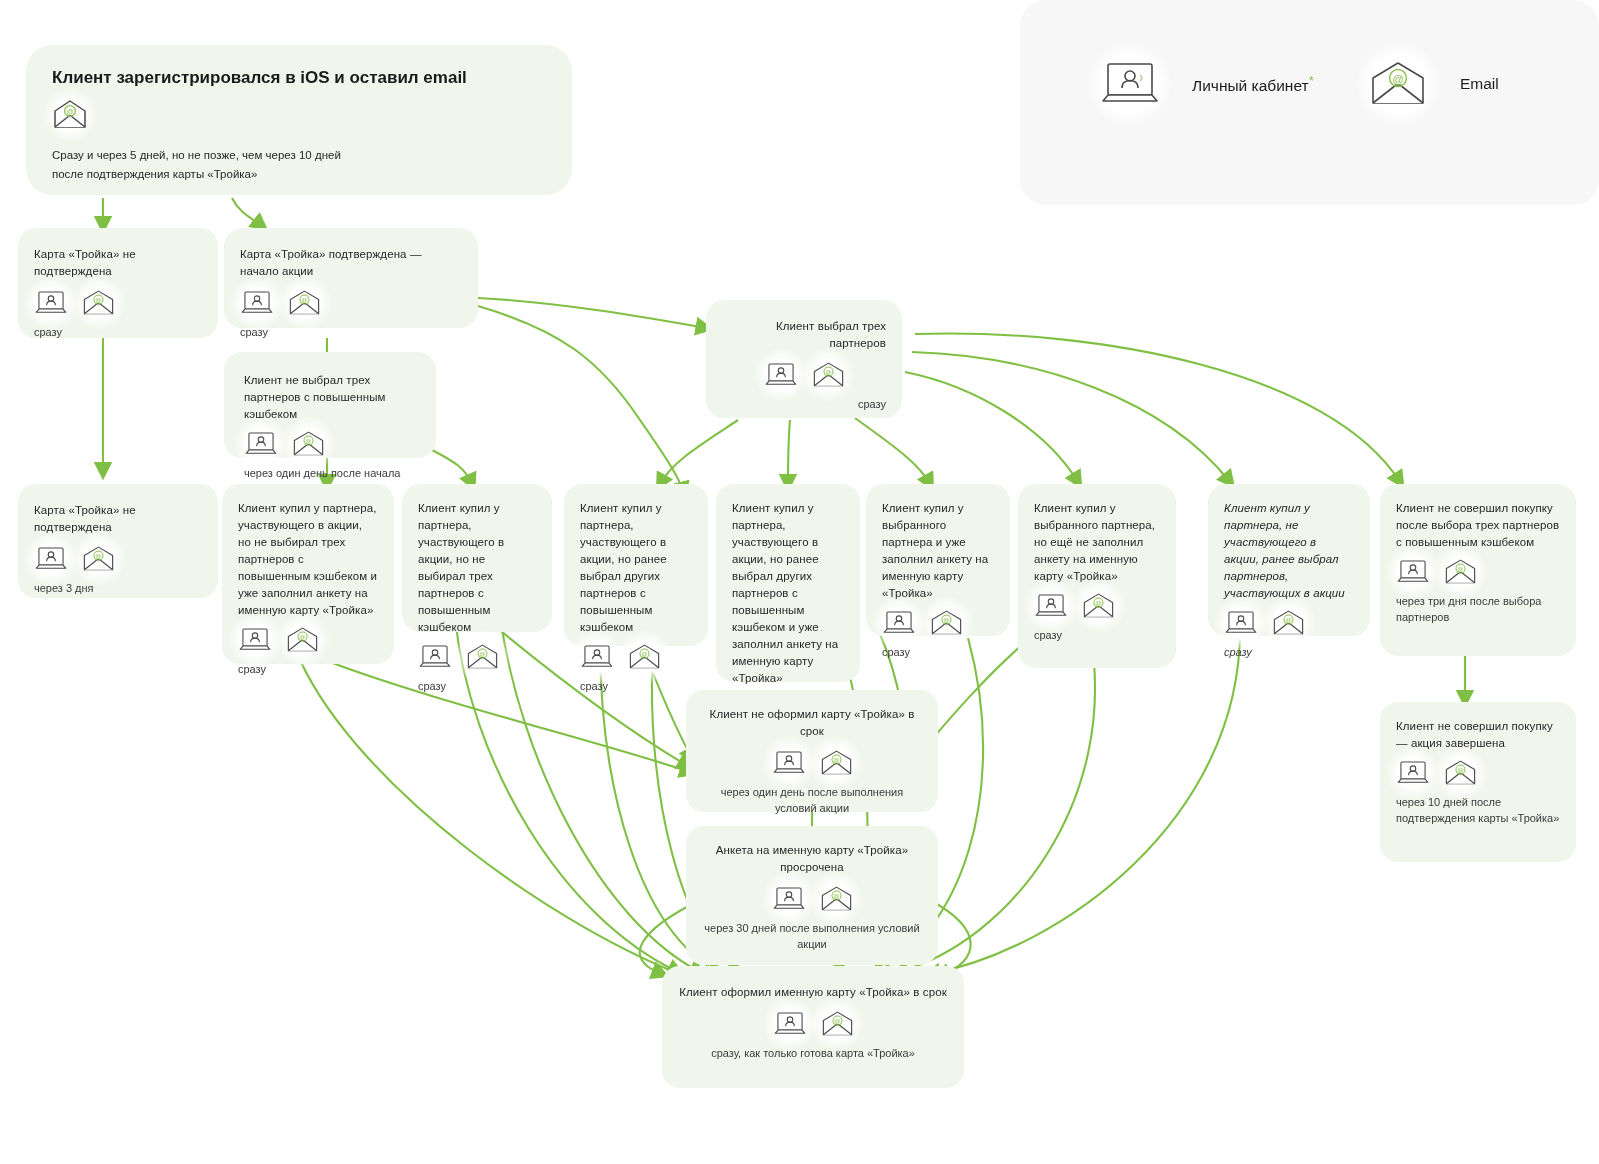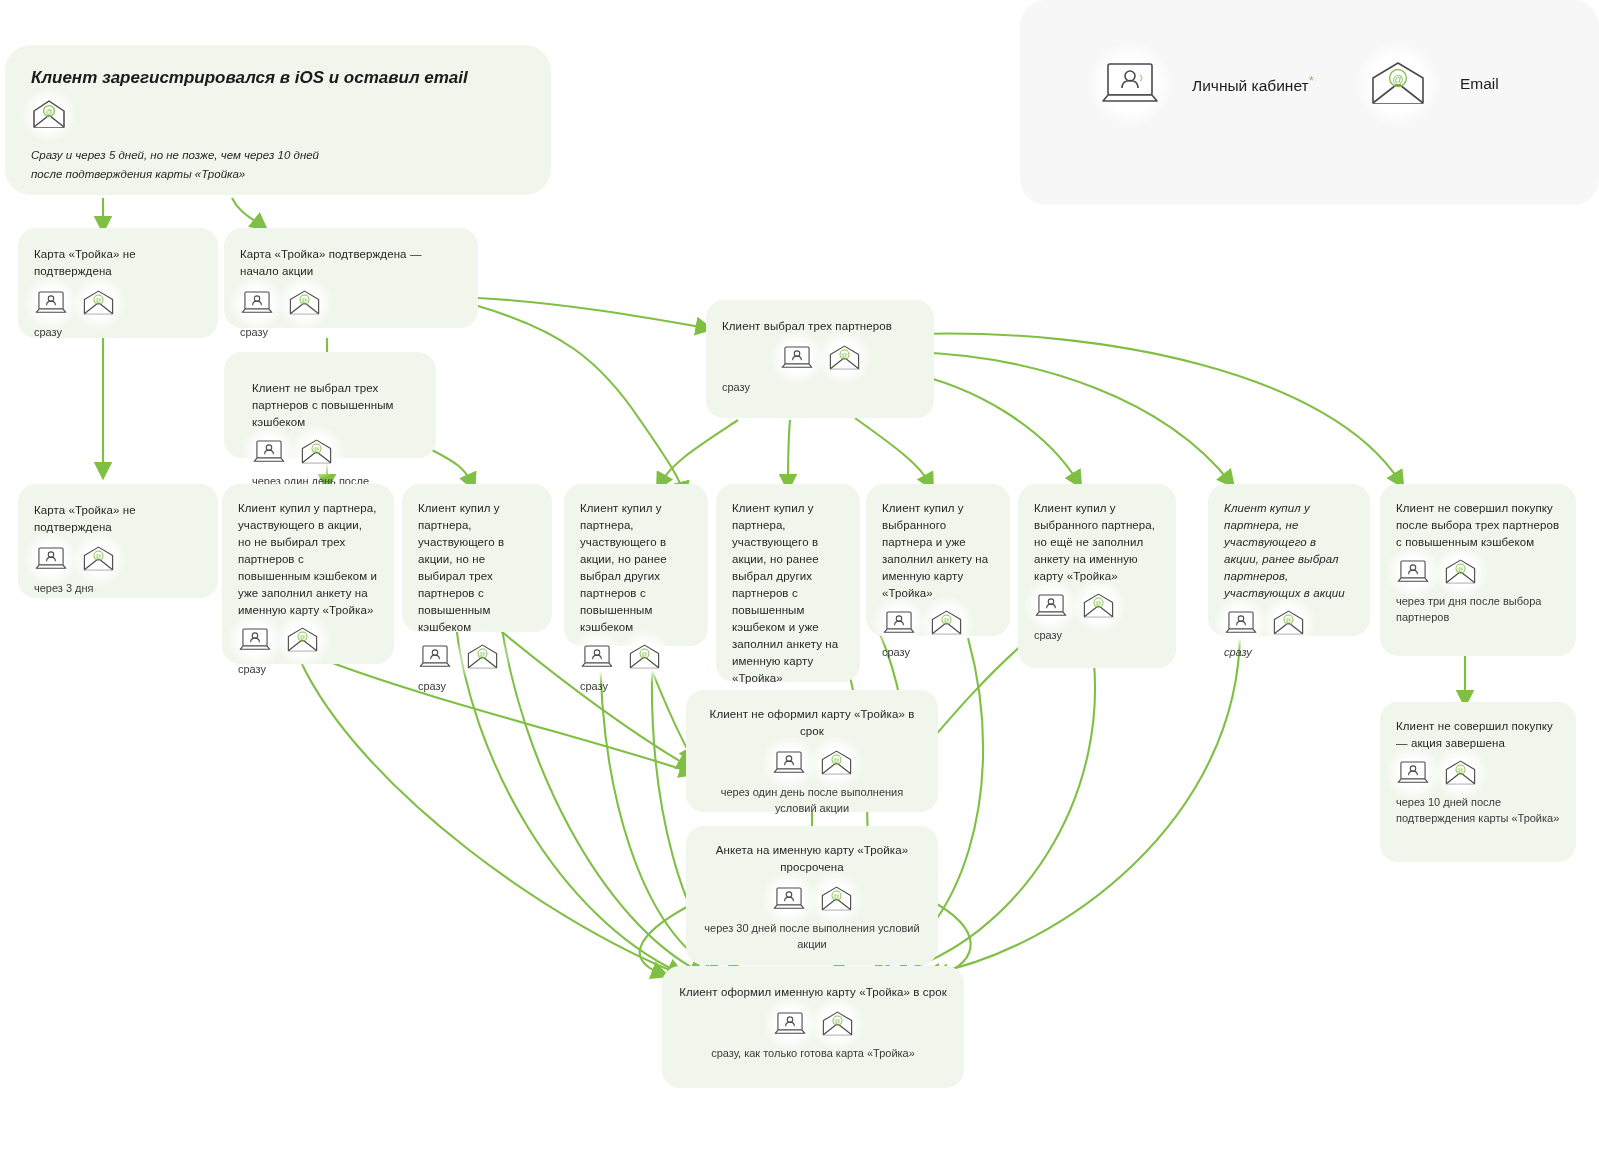--- a/index.html
+++ b/index.html
@@ -61,23 +61,22 @@
     left:50%;top:50%;
     width:54px;height:54px;
     transform:translate(-50%,-50%);
     background:radial-gradient(circle,#ffffff 38%,rgba(255,255,255,0) 72%);
     border-radius:50%;
     z-index:-1;
   }
 
   
   #hero{
-    left:5px;top:45px;width:546px;height:150px;
+    left:26px;top:45px;width:546px;height:150px;
     border-radius:26px;
-    font-style:italic;
   }
   #hero .hero-title{
     font-size:17px;
     line-height:22px;
     font-weight:bold;
     color:#1a1a1a;
     margin:0;
   }
   #hero .hero-sub{
     font-size:11.5px;
@@ -281,21 +280,21 @@
             <path d="M4,17 L4,42 L54,42 L54,17 L29,2 Z" fill="#fff" stroke="#4a4a4a" stroke-width="2" stroke-linejoin="round"></path>
             <path d="M4,42 L27,24 L31,24 L54,42" fill="#fff" stroke="#4a4a4a" stroke-width="2" stroke-linejoin="round"></path>
             <circle cx="29" cy="17" r="8" fill="none" stroke="#8cc152" stroke-width="1.8"></circle>
             <text x="29" y="21" font-size="11" text-anchor="middle" fill="#8cc152" font-family="'Liberation Sans',sans-serif">@</text>
           </svg>
       </span>
     </div>
     <div class="timing" style="margin-top:8px;">сразу</div>
   </div>
 
-  <div class="node" style="left:224px;top:352px;width:212px;height:106px;padding:28px;">
+  <div class="node" style="left:224px;top:352px;width:212px;height:106px;padding:20px;">
     <div class="title">Клиент не выбрал трех партнеров с повышенным кэшбеком</div>
     <div class="icons" style="margin-top:8px;">
       <span class="halo">
         <svg class="ico" width="34" height="26" viewBox="0 0 62 46">
             <rect x="9" y="3" width="44" height="31" rx="2" fill="#fff" stroke="#4a4a4a" stroke-width="2"></rect>
             <circle cx="31" cy="15" r="5" fill="none" stroke="#4a4a4a" stroke-width="2"></circle>
             <path d="M23,27 C23,21.5 27,19.5 31,19.5 C35,19.5 39,21.5 39,27" fill="none" stroke="#4a4a4a" stroke-width="2"></path>
             <path d="M4,40 L58,40 L53,34 L9,34 Z" fill="#fff" stroke="#4a4a4a" stroke-width="2" stroke-linejoin="round"></path>
           </svg>
       </span>
@@ -327,21 +326,21 @@
             <path d="M4,17 L4,42 L54,42 L54,17 L29,2 Z" fill="#fff" stroke="#4a4a4a" stroke-width="2" stroke-linejoin="round"></path>
             <path d="M4,42 L27,24 L31,24 L54,42" fill="#fff" stroke="#4a4a4a" stroke-width="2" stroke-linejoin="round"></path>
             <circle cx="29" cy="17" r="8" fill="none" stroke="#8cc152" stroke-width="1.8"></circle>
             <text x="29" y="21" font-size="11" text-anchor="middle" fill="#8cc152" font-family="'Liberation Sans',sans-serif">@</text>
           </svg>
       </span>
     </div>
     <div class="timing" style="margin-top:8px;">через 3 дня</div>
   </div>
 
-  <div class="node" style="left:706px;top:300px;width:228px;height:118px;padding:18px 16px;text-align:left;">
+  <div class="node" style="left:706px;top:300px;width:196px;height:118px;padding:18px 16px;text-align:right;">
     <div class="title">Клиент выбрал трех партнеров</div>
     <div class="icons" style="margin-top:10px;justify-content:center;">
       <span class="halo">
         <svg class="ico" width="34" height="26" viewBox="0 0 62 46">
             <rect x="9" y="3" width="44" height="31" rx="2" fill="#fff" stroke="#4a4a4a" stroke-width="2"></rect>
             <circle cx="31" cy="15" r="5" fill="none" stroke="#4a4a4a" stroke-width="2"></circle>
             <path d="M23,27 C23,21.5 27,19.5 31,19.5 C35,19.5 39,21.5 39,27" fill="none" stroke="#4a4a4a" stroke-width="2"></path>
             <path d="M4,40 L58,40 L53,34 L9,34 Z" fill="#fff" stroke="#4a4a4a" stroke-width="2" stroke-linejoin="round"></path>
           </svg>
       </span>

